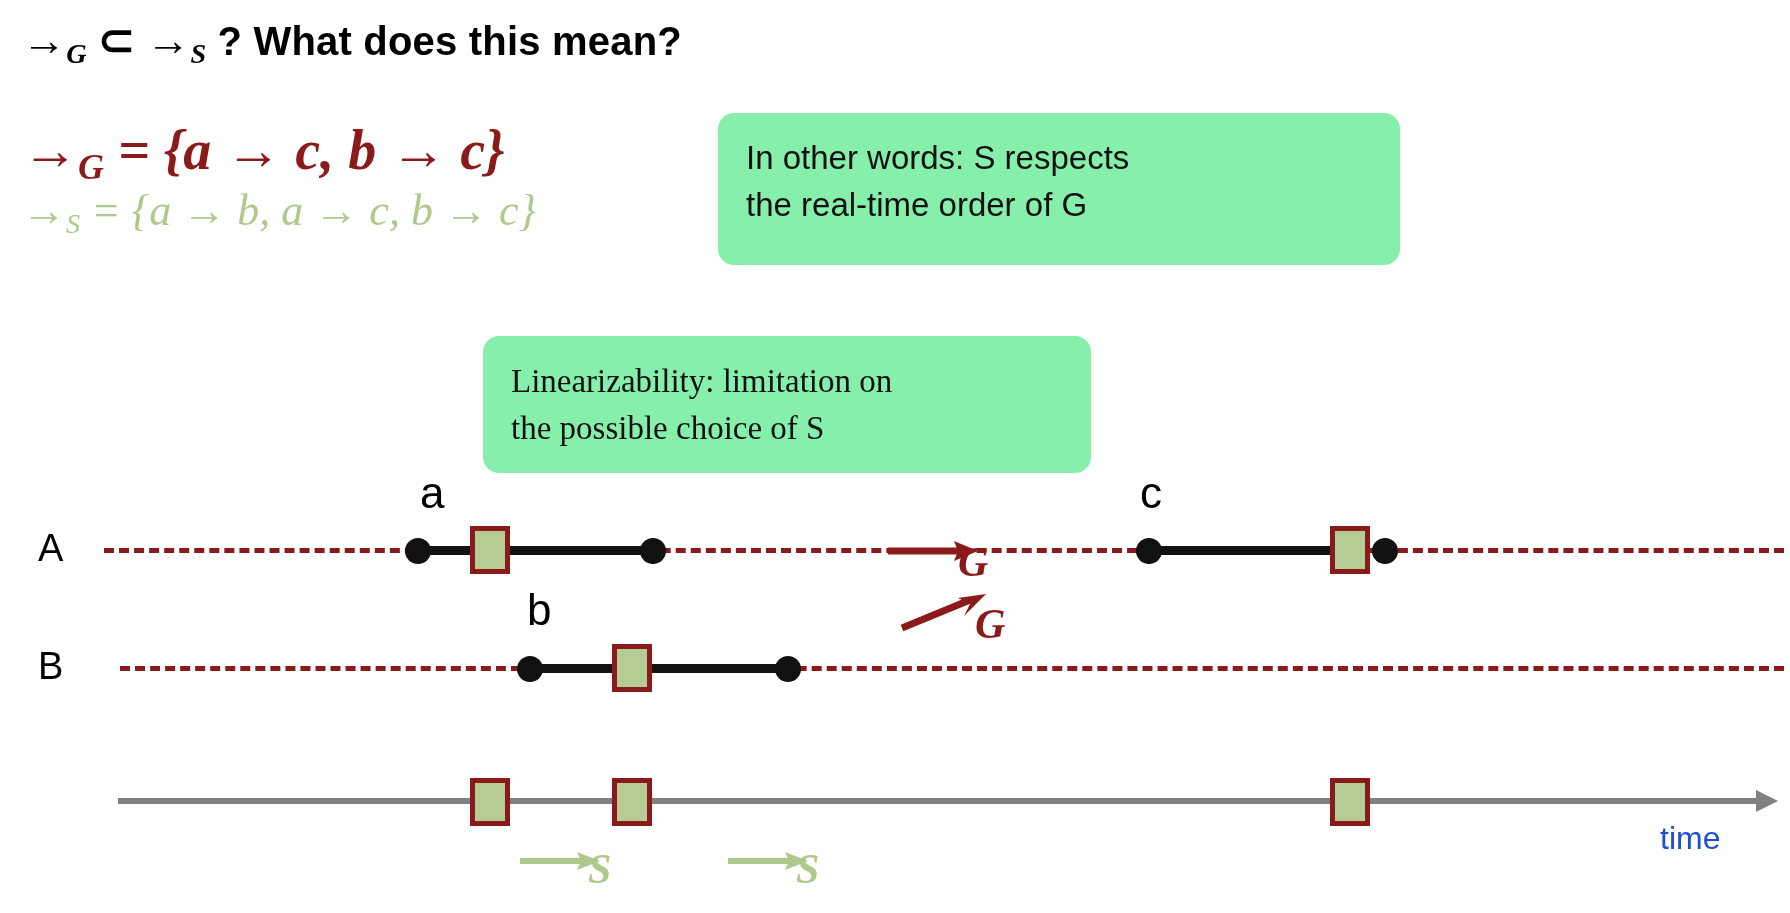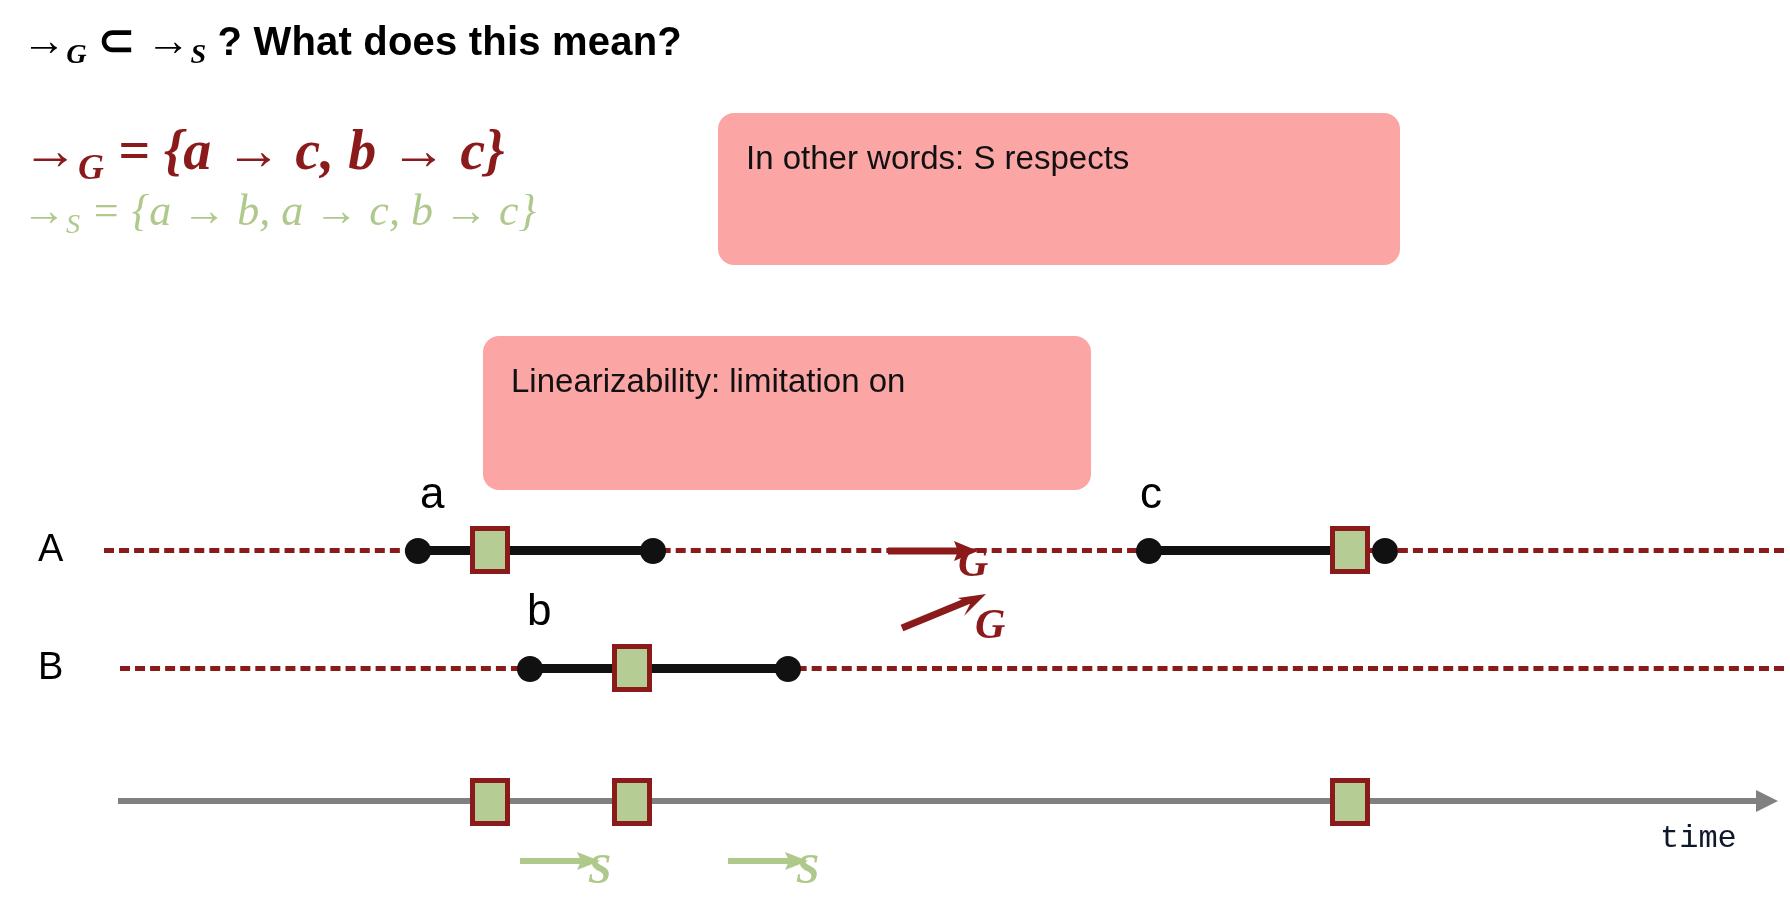--- a/index.html
+++ b/index.html
@@ -27,27 +27,27 @@
   }
   #formula-s{
     left:22px;top:185px;
     font-family:"Liberation Serif", serif;font-style:italic;font-weight:normal;
     font-size:44px;color:#AFC98C;white-space:nowrap;
   }
   .fnorm{font-style:normal;}
 
   
   .callout{
-    background:#fca5a5;border-radius:16px;
+    background:#86efac;border-radius:16px;
     font-family:"Liberation Sans", sans-serif;
     font-size:33px;color:#111111;line-height:1.42;
     padding:22px 28px 24px 28px;box-sizing:border-box;
   }
   #callout-words{left:718px;top:113px;width:682px;height:152px;}
-  #callout-lin{left:483px;top:336px;width:608px;height:154px;}
+  #callout-lin{left:483px;top:336px;width:608px;height:137px;font-family:Liberation Serif, serif;}
 
   
   .lane-label{
     font-family:"Liberation Sans", sans-serif;font-size:38px;color:#000000;
   }
   .dashline{
     height:0;border-top:5px dashed #8B1A1A;
   }
   .solidbar{height:9px;background:#111111;}
   .dot{width:26px;height:26px;border-radius:50%;background:#111111;}
@@ -56,21 +56,21 @@
     box-sizing:border-box;
   }
   .op-label{font-family:"Liberation Sans", sans-serif;font-size:44px;color:#000000;}
 
   
   #time-axis-line{height:6px;background:#808080;}
   #time-arrowhead{
     width:0;height:0;border-left:22px solid #808080;
     border-top:11px solid transparent;border-bottom:11px solid transparent;
   }
-  #time-label{font-family:Liberation Mono, monospace;font-size:32px;color:#0f172a;}
+  #time-label{font-family:Liberation Sans, sans-serif;font-size:32px;color:#1d4ed8;}
 
   
   .rel-g{
     font-family:"Liberation Serif", serif;font-style:italic;font-weight:bold;
     font-size:42px;color:#8B1A1A;white-space:nowrap;
   }
   .rel-s{
     font-family:"Liberation Serif", serif;font-style:italic;font-weight:bold;
     font-size:42px;color:#AFC98C;white-space:nowrap;
   }
@@ -90,24 +90,26 @@
   <span>= {a → c, b → c}</span>
 </div>
 
 <div class="abs" id="formula-s">
   <span>→</span><span class="sub">S</span>
   <span>= {a → b, a → c, b → c}</span>
 </div>
 
 <div class="abs callout" id="callout-words">
   <div>In other words: S respects</div>
+  <div>the real-time order of G</div>
 </div>
 
 <div class="abs callout" id="callout-lin">
   <div>Linearizability: limitation on</div>
+  <div>the possible choice of S</div>
 </div>
 
 <div class="abs lane-label" style="left:38px;top:527px;">A</div>
 
 <div class="abs dashline" style="left:104px;top:548px;width:1680px;"></div>
 
 <div class="abs op-label" style="left:420px;top:468px;">a</div>
 <div class="abs solidbar" style="left:418px;top:546px;width:240px;"></div>
 <div class="abs dot" style="left:405px;top:538px;"></div>
 <div class="abs dot" style="left:640px;top:538px;"></div>

